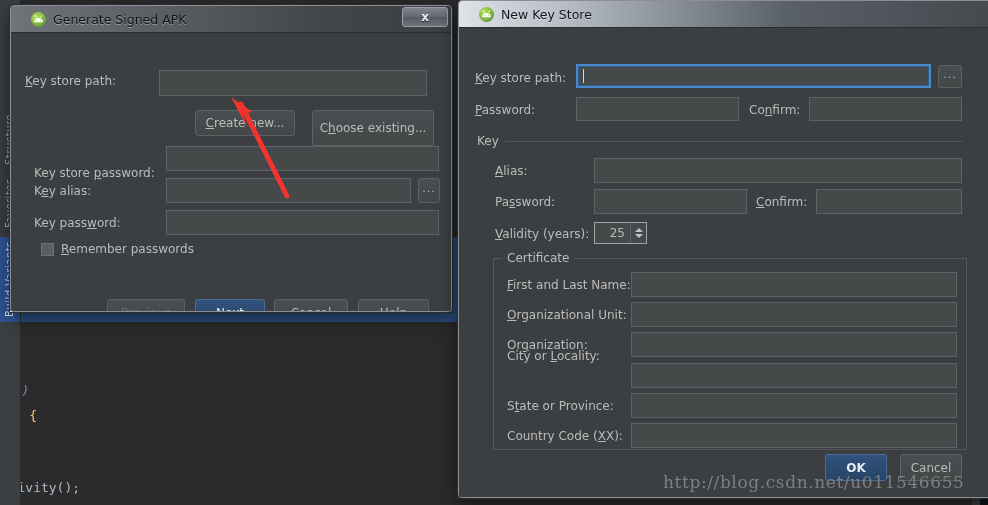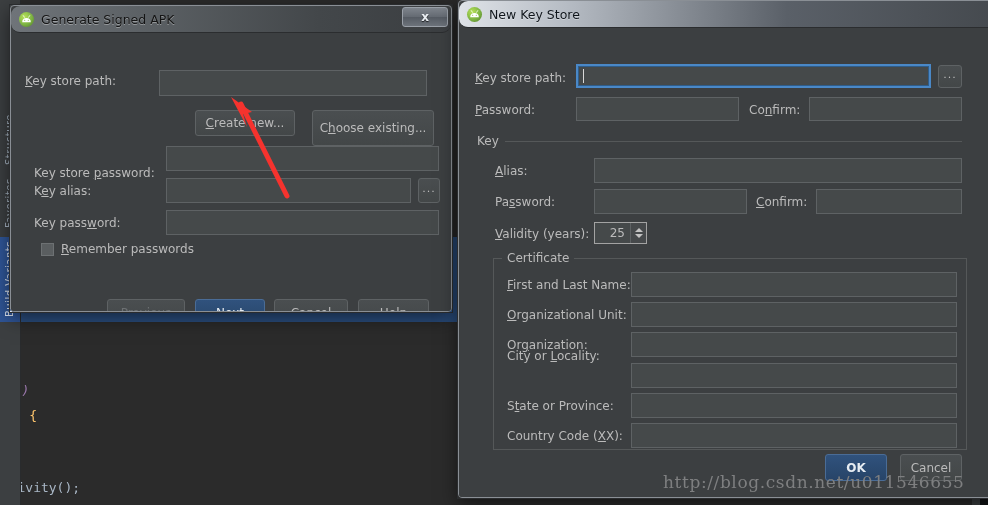--- a/index.html
+++ b/index.html
@@ -99,24 +99,23 @@
     background: #3c3f41;
     display: flex;
     flex-direction: column;
     overflow: hidden;
   }
   .titlebar {
     height: 26px;
     flex: 0 0 26px;
     display: flex;
     align-items: center;
-    padding-left: 8px;
+    padding-left: 20px;
     position: relative;
     border-bottom: 1px solid #2b2d2f;
-    border-radius: 9px;
   }
   .titlebar.inactive {
     background: linear-gradient(to right, #6f7479 0%, #5d6266 28%, #43474a 70%, #3b3e41 100%);
   }
   .titlebar.active {
     background: linear-gradient(to right, #dfe3e8 0%, #b6bcc4 18%, #5a6068 55%, #3f4347 100%);
   }
   .title-text {
     font-size: 12.5px;
     color: #141414;

